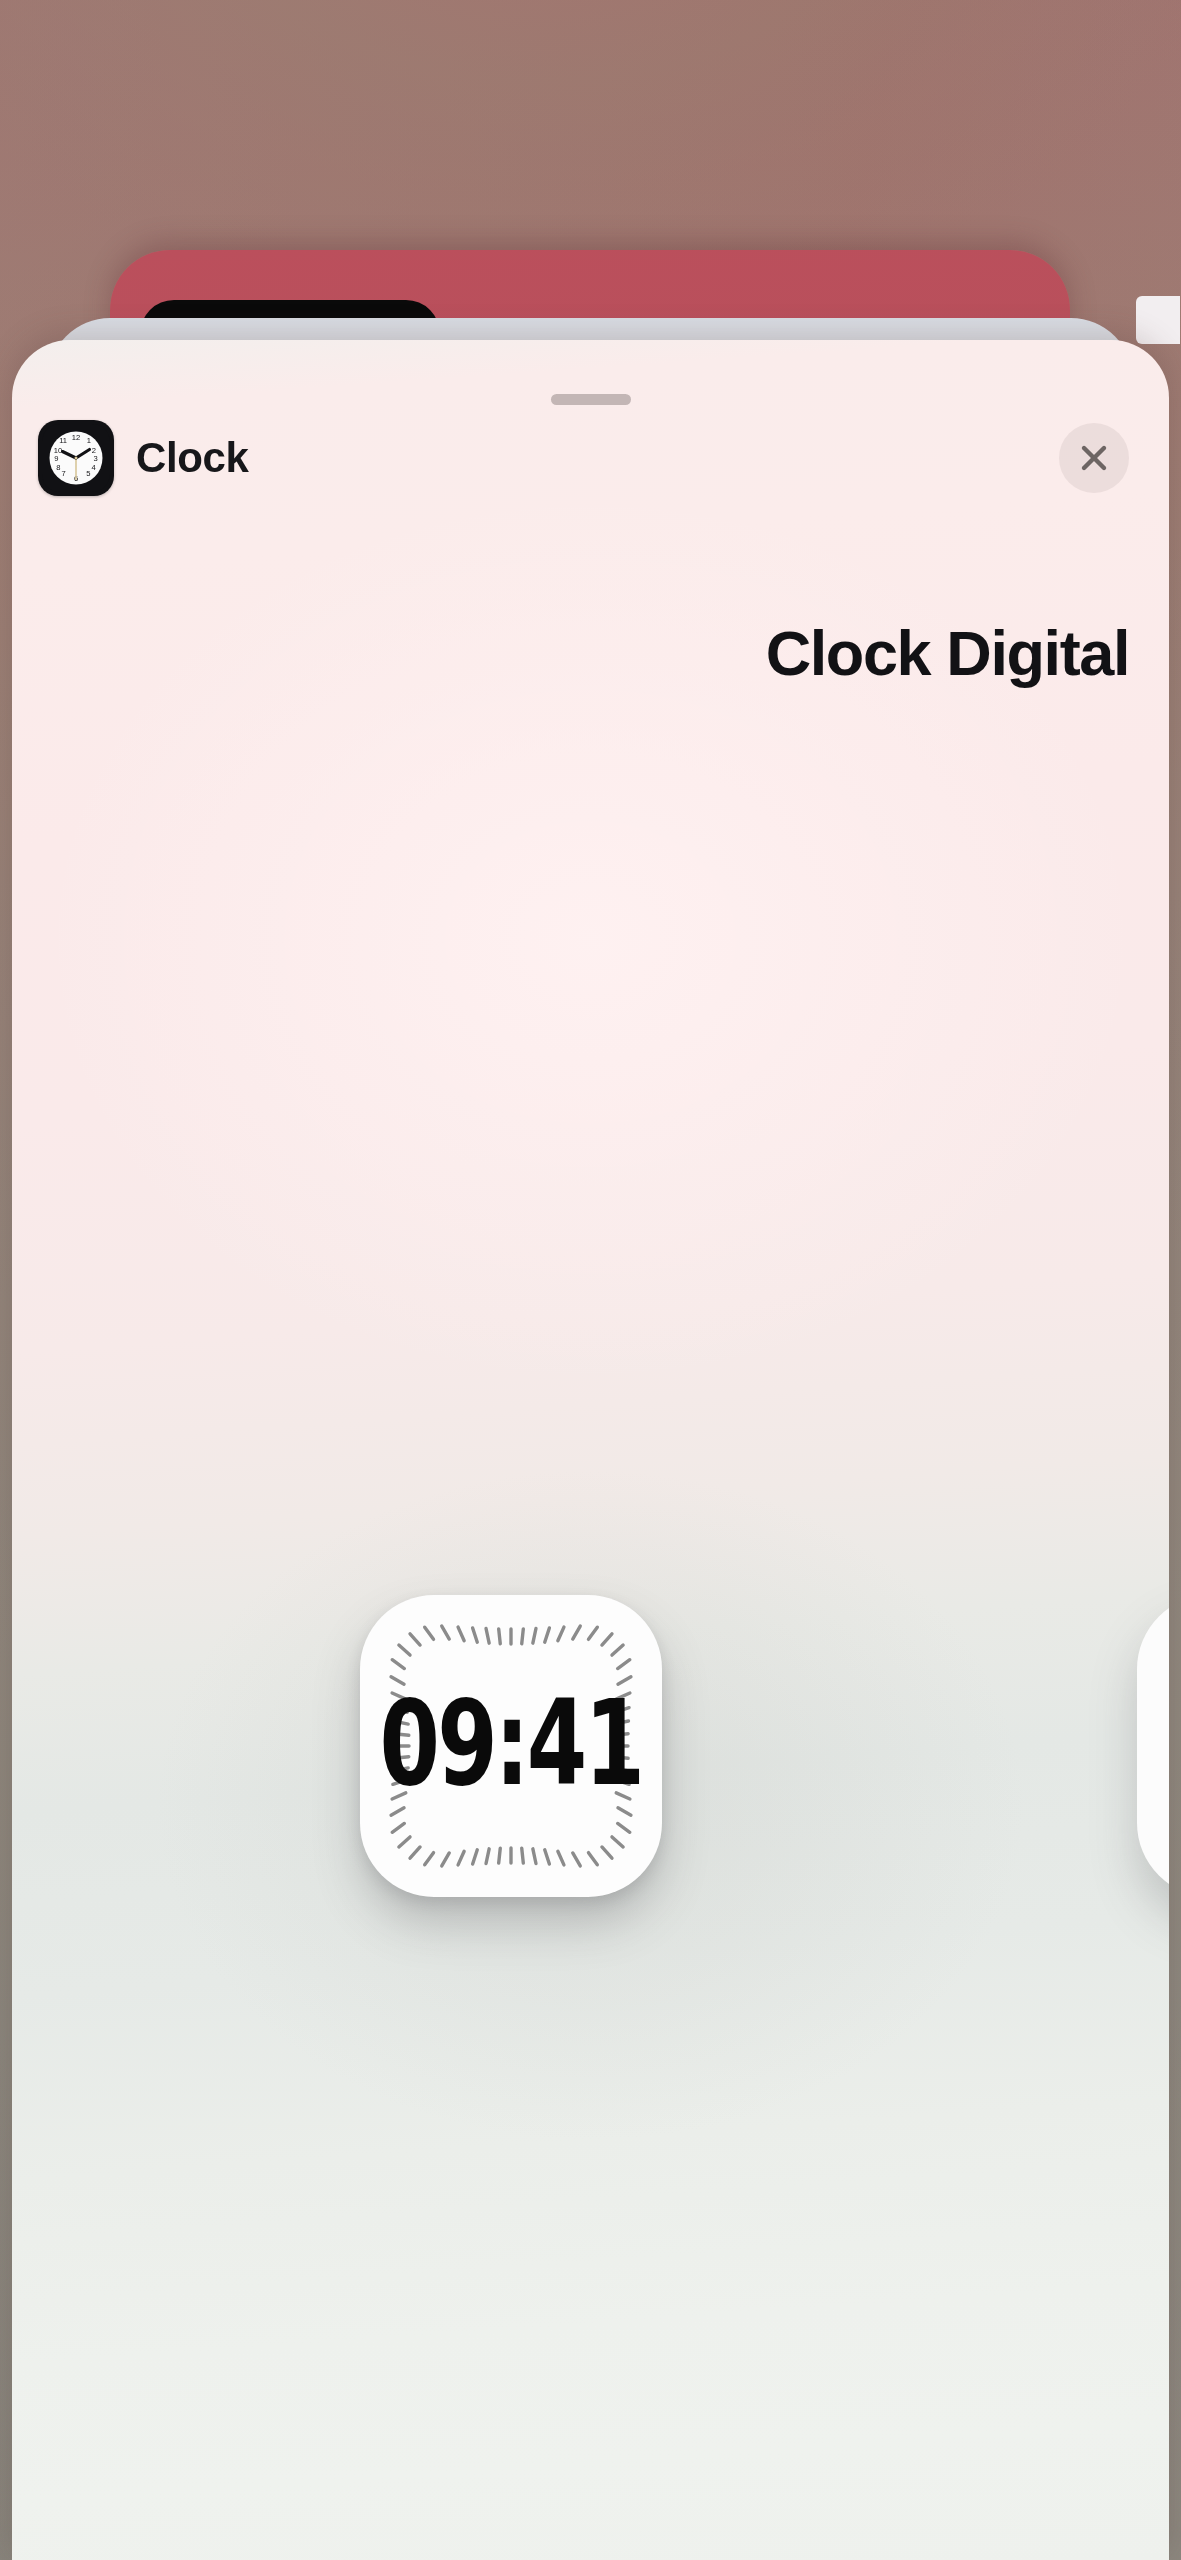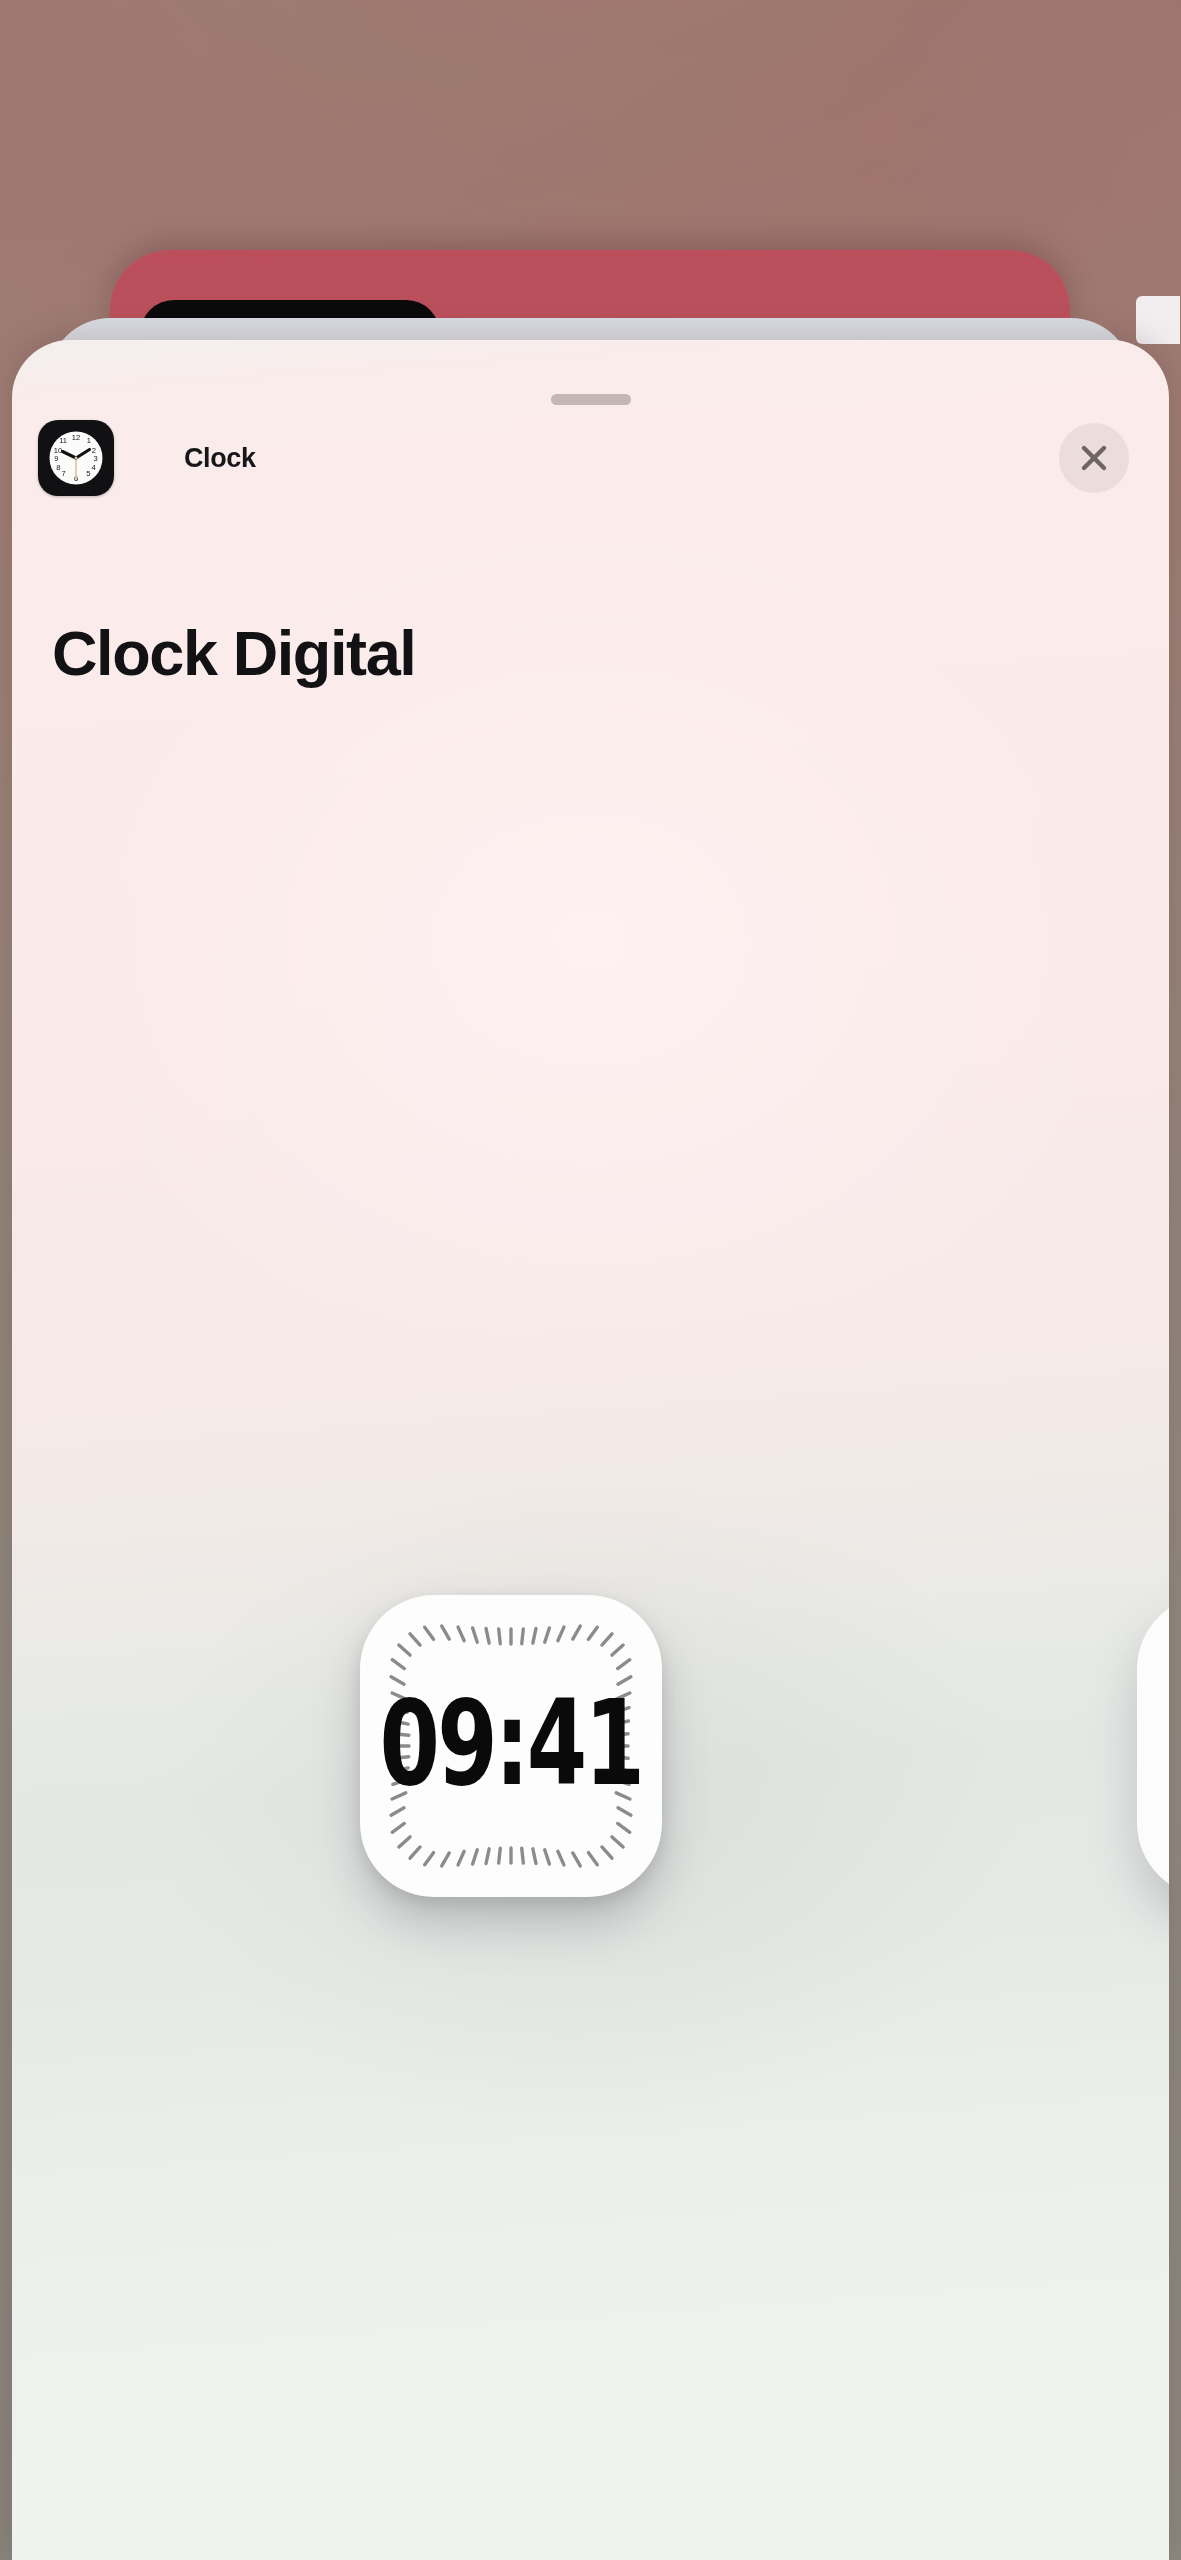--- a/index.html
+++ b/index.html
@@ -125,45 +125,44 @@
     width:76px; height:76px;
     border-radius:20px;
     background:#111114;
     display:flex; align-items:center; justify-content:center;
     flex:none;
     box-shadow:0 1px 3px rgba(0,0,0,.25);
   }
   .clock-icon svg { display:block; }
 
   .app-name {
-    font-size:27px;
+    font-size:42px;
     font-weight:700;
     letter-spacing:-.4px;
     color:#17171a;
     white-space:nowrap;
-    margin-left:48px;
   }
 
   .close-btn {
     margin-left:auto;
     width:70px; height:70px;
     border-radius:50%;
     background:rgba(160,140,140,.16);
     display:flex; align-items:center; justify-content:center;
     flex:none;
     border:none;
     cursor:pointer;
   }
   .close-btn svg { display:block; }
 
   
   .titles {
     position:absolute;
     left:0; right:0; top:280px;
-    text-align:left;
+    text-align:right;
     padding:0 40px;
   }
   .w-title {
     font-size:63px;
     font-weight:700;
     letter-spacing:-1.4px;
     color:#121215;
     line-height:1.06;
   }
   .w-sub {

